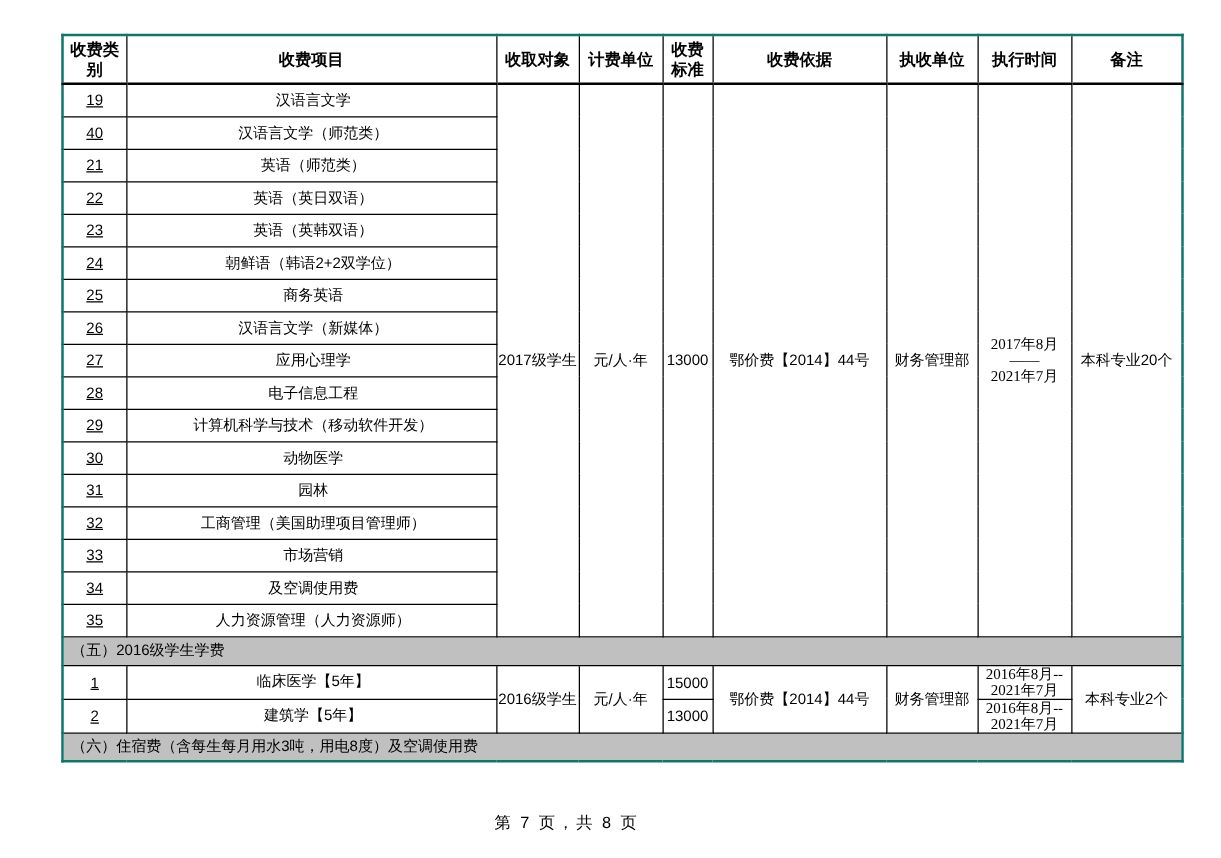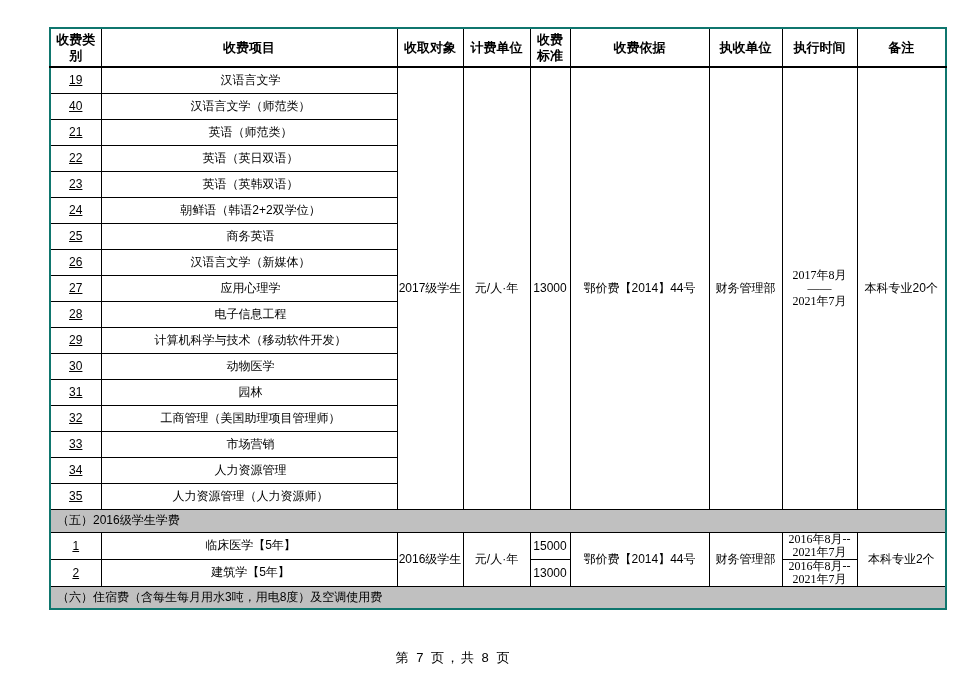--- a/index.html
+++ b/index.html
@@ -156,21 +156,21 @@
       <tr class="datarow">
         <td class="num">32</td>
         <td class="item">工商管理（美国助理项目管理师）</td>
       </tr>
       <tr class="datarow">
         <td class="num">33</td>
         <td class="item">市场营销</td>
       </tr>
       <tr class="datarow">
         <td class="num">34</td>
-        <td class="item">人力资源管理</td>
+        <td class="item">及空调使用费</td>
       </tr>
       <tr class="datarow">
         <td class="num">35</td>
         <td class="item">人力资源管理（人力资源师）</td>
       </tr>
 
       <tr class="section">
         <td colspan="9">（五）2016级学生学费</td>
       </tr>
 

